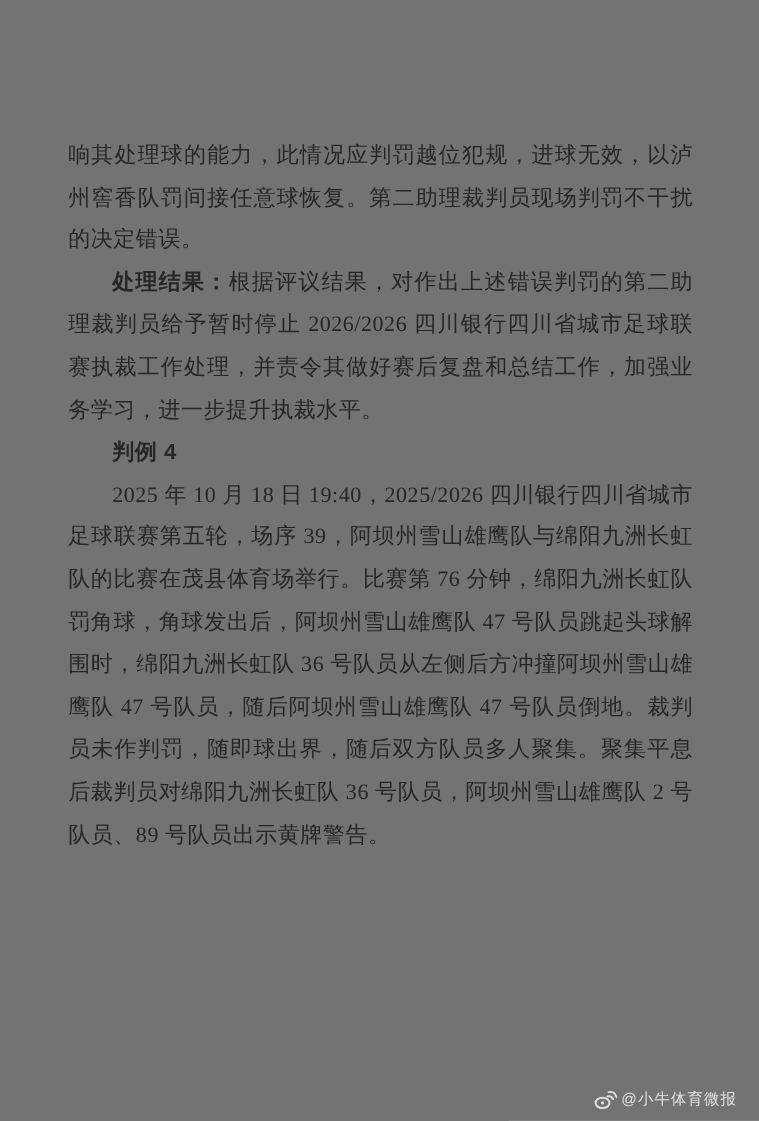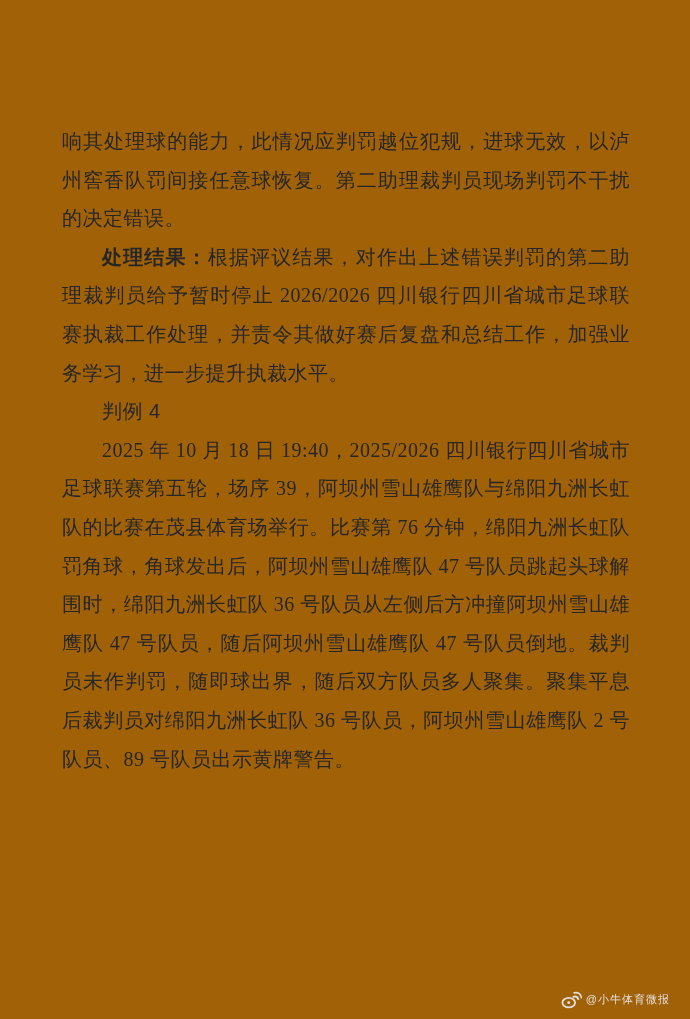--- a/index.html
+++ b/index.html
@@ -5,21 +5,21 @@
   html, body {
     margin: 0;
     padding: 0;
     background: #ffffff;
   }
   .page {
     position: relative;
     width: 690px;
     height: 1019px;
     margin: 0 auto;
-    background: #a16207;
+    background: #737373;
     overflow: hidden;
     font-family: "Liberation Serif", "DejaVu Serif", serif;
     color: #262626;
   }
   .content {
     position: absolute;
     top: 122px;
     left: 62px;
     width: 568px;
     font-size: 20px;
@@ -34,31 +34,31 @@
   .indent {
     text-indent: 2em;
   }
   .lead {
     font-family: "Liberation Sans", "DejaVu Sans", sans-serif;
     font-weight: 700;
     letter-spacing: 0.5px;
   }
   .heading {
     font-family: "Liberation Sans", "DejaVu Sans", sans-serif;
-    font-weight: 400;
+    font-weight: 700;
   }
   .watermark {
     position: absolute;
     right: 20px;
     bottom: 10px;
     display: flex;
     align-items: center;
     gap: 4px;
     font-family: "Liberation Sans", "DejaVu Sans", sans-serif;
-    font-size: 11px;
+    font-size: 14px;
     letter-spacing: 1px;
     color: #e2dfdf;
     user-select: none;
   }
   .wicon {
     display: inline-flex;
     align-items: center;
   }
   .wicon svg {
     display: block;

